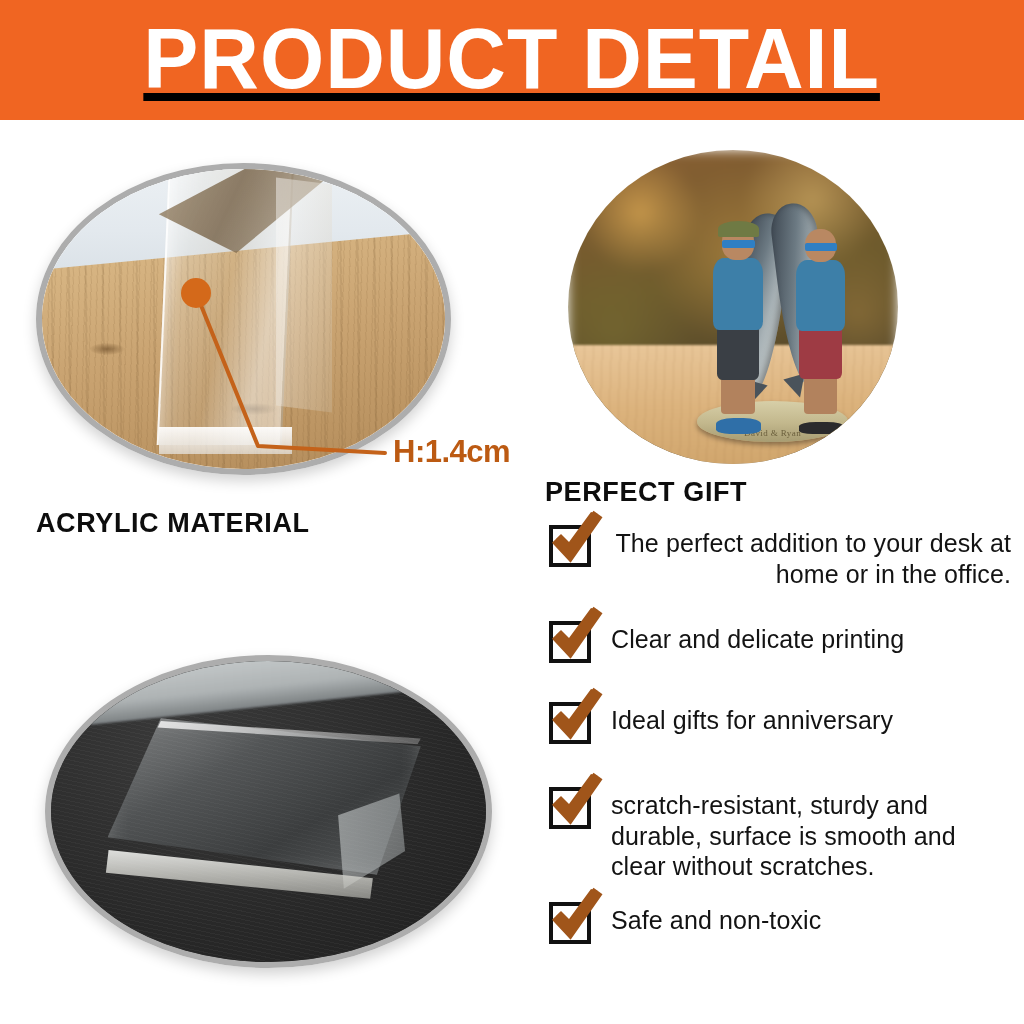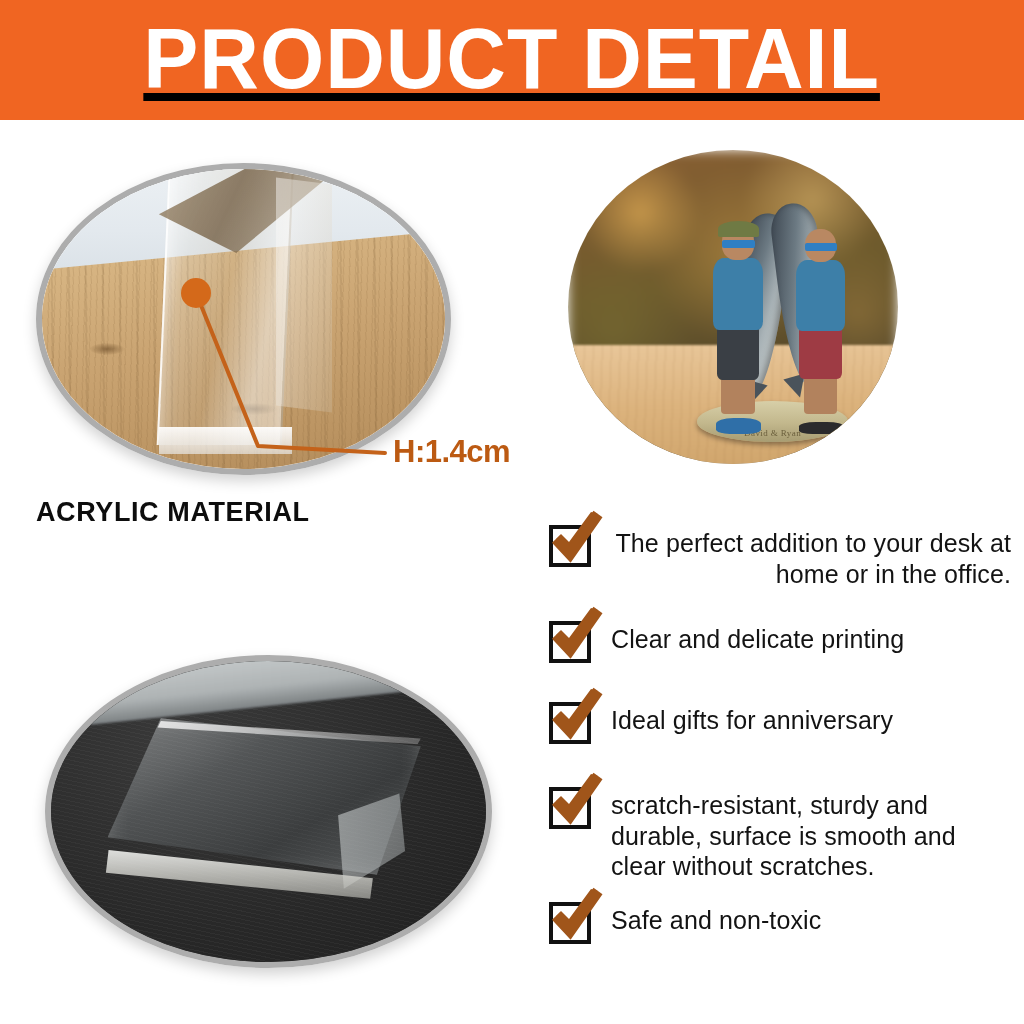--- a/index.html
+++ b/index.html
@@ -322,21 +322,21 @@
 
   
   .section-heading {
     position: absolute;
     font-size: 27px;
     font-weight: bold;
     color: #0d0d0d;
     letter-spacing: 0.6px;
     white-space: nowrap;
   }
-  #heading-acrylic { left: 36px; top: 497px; }
+  #heading-acrylic { left: 36px; top: 508px; }
   #heading-gift    { left: 545px; top: 477px; }
 
   .feature-item {
     position: absolute;
     display: flex;
     align-items: flex-start;
   }
   .checkbox {
     position: relative;
     flex: 0 0 auto;
@@ -440,20 +440,21 @@
 
   <svg id="callout-height" viewBox="0 0 1024 1024">
     <polyline points="196,293 258,446 385,453" fill="none" stroke="#c4621a" stroke-width="4" stroke-linejoin="round" stroke-linecap="round"></polyline>
     <circle cx="196" cy="293" r="15" fill="#d4691a"></circle>
   </svg>
   <div class="callout-label">H:1.4cm</div>
 
   <div class="section-heading" id="heading-acrylic">ACRYLIC MATERIAL</div>
 
 
+  <div class="section-heading" id="heading-gift">PERFECT GIFT</div>
 
   <div class="feature-item" id="feat-gift-0">
     <span class="checkbox">
       <svg class="tick" viewBox="0 0 58 50">
         <path d="M8 27 L22 42 L50 2 L43 0 L21 30 L13 22 Z" fill="#a0551a"></path>
         <path d="M8 27 L22 42 L50 2" fill="none" stroke="#a0551a" stroke-width="11" stroke-linecap="butt" stroke-linejoin="miter"></path>
       </svg>
     </span>
     <span class="feature-text">The perfect addition to your desk at home or in the office.</span>
   </div>

